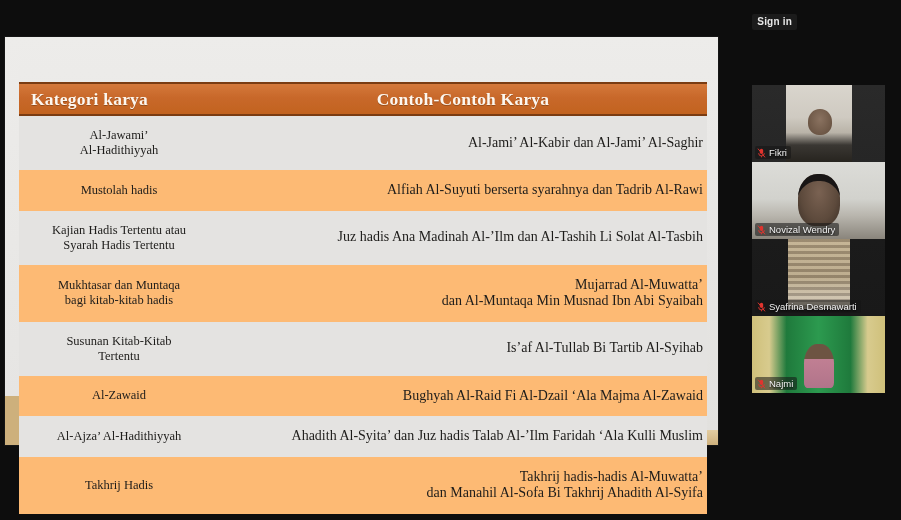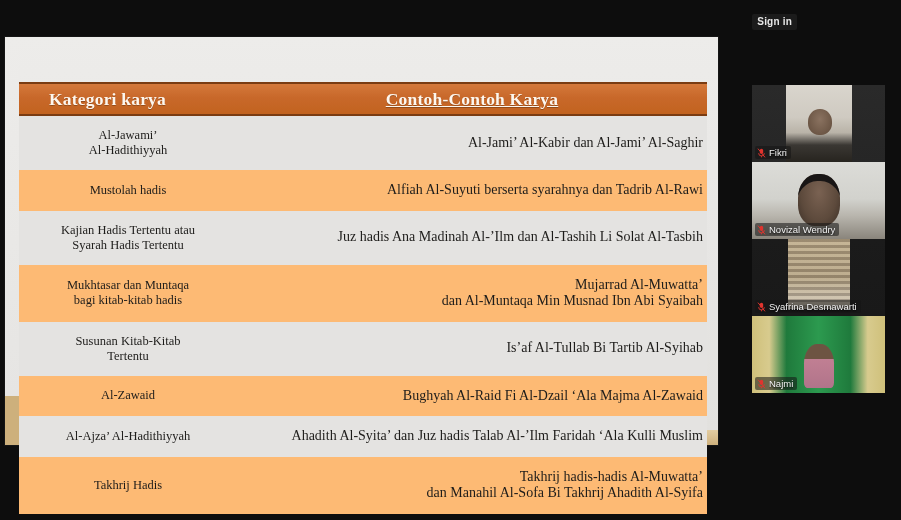--- a/index.html
+++ b/index.html
@@ -97,22 +97,22 @@
     border-bottom: 2px solid #7a3c12;
     color: #fdf7ef;
     font-family: "Liberation Serif", serif;
     font-weight: 700;
     font-size: 17.5px;
     letter-spacing: .2px;
     height: 30px;
     padding: 0;
     text-shadow: 0 1px 0 rgba(0,0,0,.25);
   }
-  #karya-table th.col-kategori { text-align: left; padding-left: 30px; width: 188px; }
-  #karya-table th.col-contoh   { text-align: center; text-decoration: underline; }
+  #karya-table th.col-kategori { text-align: left; padding-left: 12px; width: 188px; }
+  #karya-table th.col-contoh   { text-align: center; }
 
   #karya-table td {
     padding: 12px 4px;
     vertical-align: middle;
     color: #1d1c1a;
   }
   #karya-table tbody tr.row-odd  td { background: #e4e3e1; }
   #karya-table tbody tr.row-even td { background: #fdba74; }
 
   td.cell-kategori {

